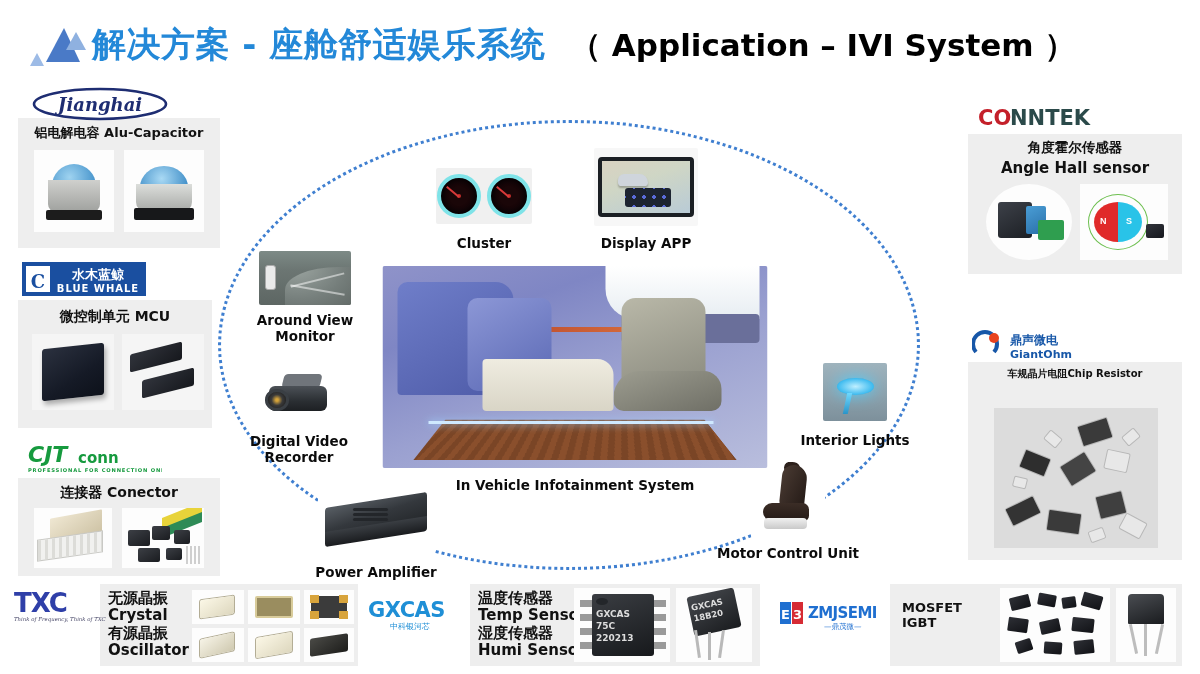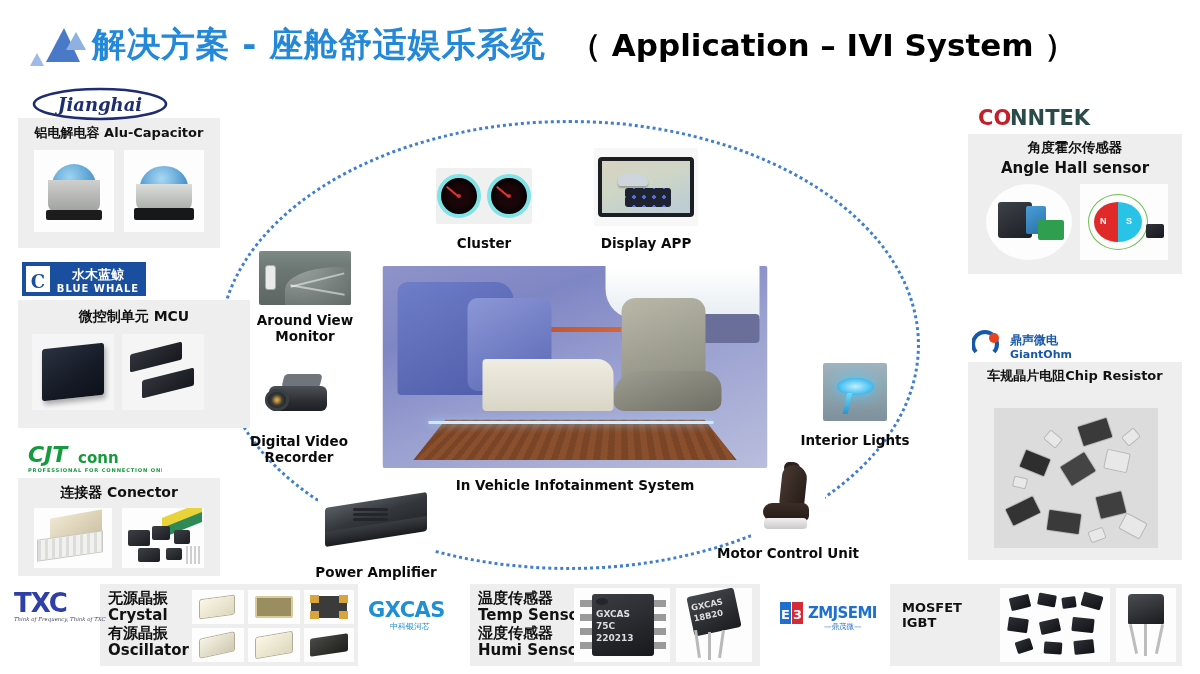--- a/index.html
+++ b/index.html
@@ -323,21 +323,21 @@
       <div style="position:absolute;left:10px;top:58px;width:60px;height:12px;background:#17181a;border-radius:2px;"></div>
     </div>
   </div>
   <div class="logo-box" style="left:30px; top:86px; width:140px; height:36px;">
     <svg width="140" height="36" viewBox="0 0 140 36">
       <ellipse cx="70" cy="18" rx="66" ry="15" fill="none" stroke="#1e2d72" stroke-width="2.6"></ellipse>
       <text x="70" y="25" text-anchor="middle" font-family="DejaVu Serif, serif" font-style="italic" font-size="18" font-weight="bold" fill="#1e2d72">Jianghai</text>
     </svg>
   </div>
 
-  <div class="panel" style="left:18px; top:300px; width:232px; height:128px;">
+  <div class="panel" style="left:18px; top:300px; width:194px; height:128px;">
     <div class="panel-body"></div>
     <div class="panel-title" style="top:8px; font-size:14px;">微控制单元 MCU</div>
     <div class="thumb" style="left:14px; top:34px; width:82px; height:76px; background:#f5f5f5;">
       <div style="position:absolute;left:10px;top:12px;width:62px;height:52px;transform:skewY(-6deg);
         background:linear-gradient(150deg,#2b313f,#151a26 60%,#0d111a);border-radius:3px;box-shadow:2px 4px 5px rgba(0,0,0,.3);"></div>
     </div>
     <div class="thumb" style="left:104px; top:34px; width:82px; height:76px; background:#f5f5f5;">
       <div class="chip-dark" style="left:8px;top:14px;width:52px;height:18px;transform:skewY(-14deg);"></div>
       <div class="chip-dark" style="left:20px;top:40px;width:52px;height:18px;transform:skewY(-14deg);"></div>
     </div>
@@ -403,21 +403,21 @@
   </div>
   <div class="logo-box" style="left:978px; top:104px; width:128px; height:28px;">
     <svg width="128" height="28" viewBox="0 0 128 28">
       <text x="0" y="21" font-family="DejaVu Sans, sans-serif" font-size="21" font-weight="bold" fill="#c4202a">CO</text>
       <text x="32" y="21" font-family="DejaVu Sans, sans-serif" font-size="21" font-weight="bold" fill="#2b4a4a">NNTEK</text>
     </svg>
   </div>
 
   <div class="panel" style="left:968px; top:362px; width:214px; height:198px;">
     <div class="panel-body"></div>
-    <div class="panel-title" style="top:6px; font-size:13px;">车规晶片电阻Chip Resistor</div>
+    <div class="panel-title" style="top:6px; font-size:10px;">车规晶片电阻Chip Resistor</div>
     <div class="thumb" style="left:26px; top:46px; width:164px; height:140px; background:#dcdcdc;">
       <div class="res" style="left:86px;top:14px;width:30px;height:20px;transform:rotate(-18deg);background:#3a3a3a;"></div>
       <div class="res" style="left:28px;top:46px;width:26px;height:18px;transform:rotate(22deg);background:#2e2e2e;"></div>
       <div class="res" style="left:70px;top:50px;width:28px;height:22px;transform:rotate(-32deg);background:#444;"></div>
       <div class="res" style="left:112px;top:44px;width:22px;height:18px;transform:rotate(12deg);"></div>
       <div class="res" style="left:14px;top:94px;width:30px;height:18px;transform:rotate(-26deg);background:#333;"></div>
       <div class="res" style="left:54px;top:104px;width:32px;height:20px;transform:rotate(8deg);background:#3a3a3a;"></div>
       <div class="res" style="left:104px;top:86px;width:26px;height:22px;transform:rotate(-14deg);background:#3f3f3f;"></div>
       <div class="res" style="left:128px;top:110px;width:22px;height:16px;transform:rotate(28deg);"></div>
       <div class="res" style="left:52px;top:26px;width:14px;height:10px;transform:rotate(40deg);"></div>

